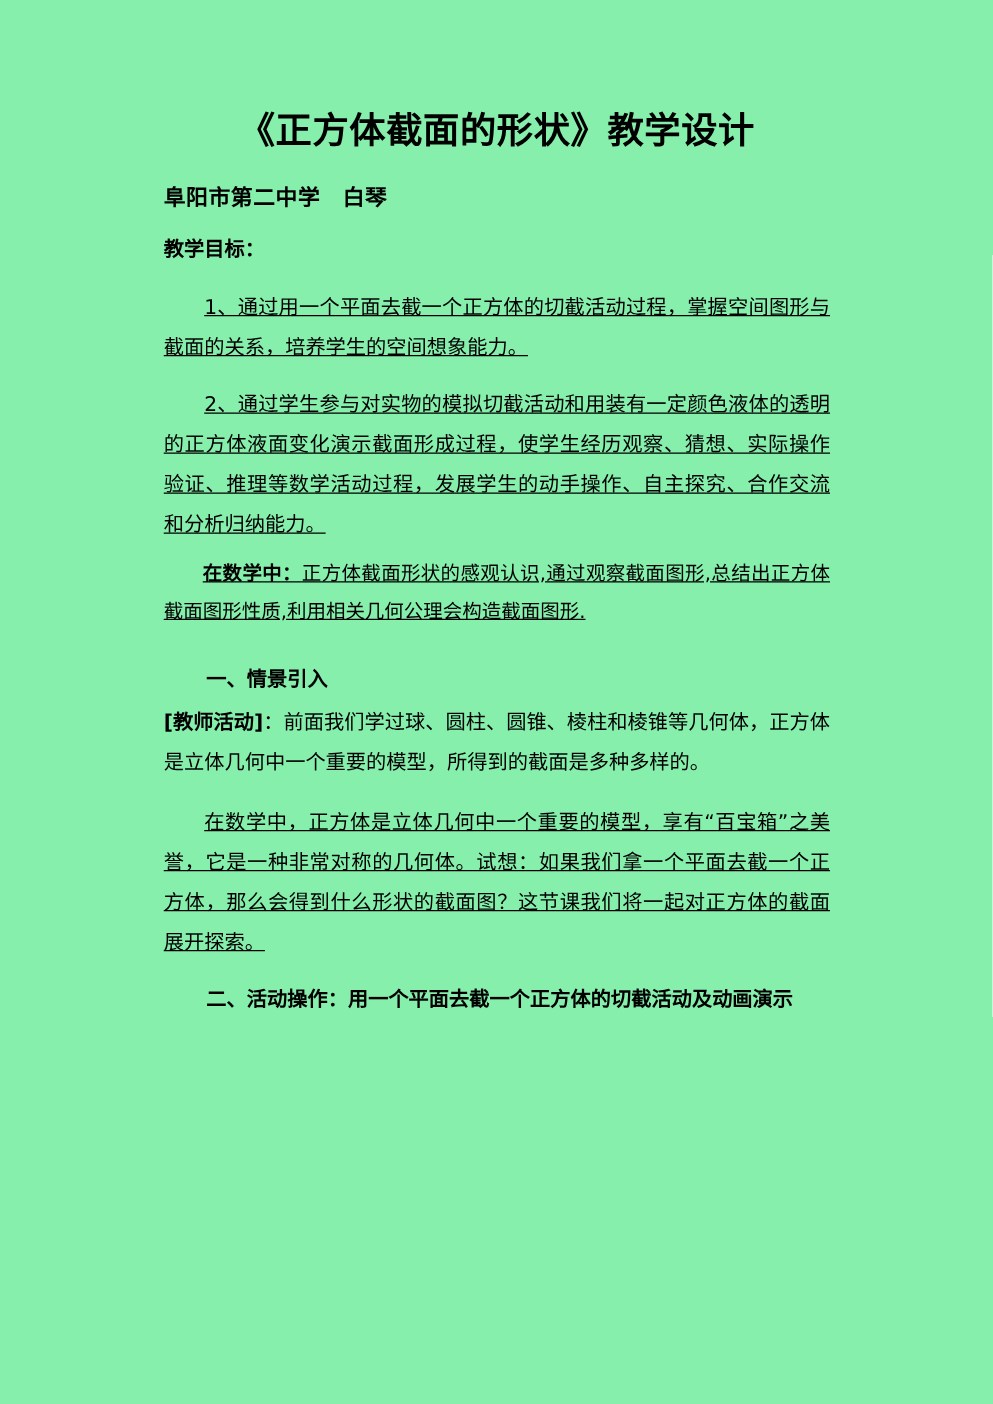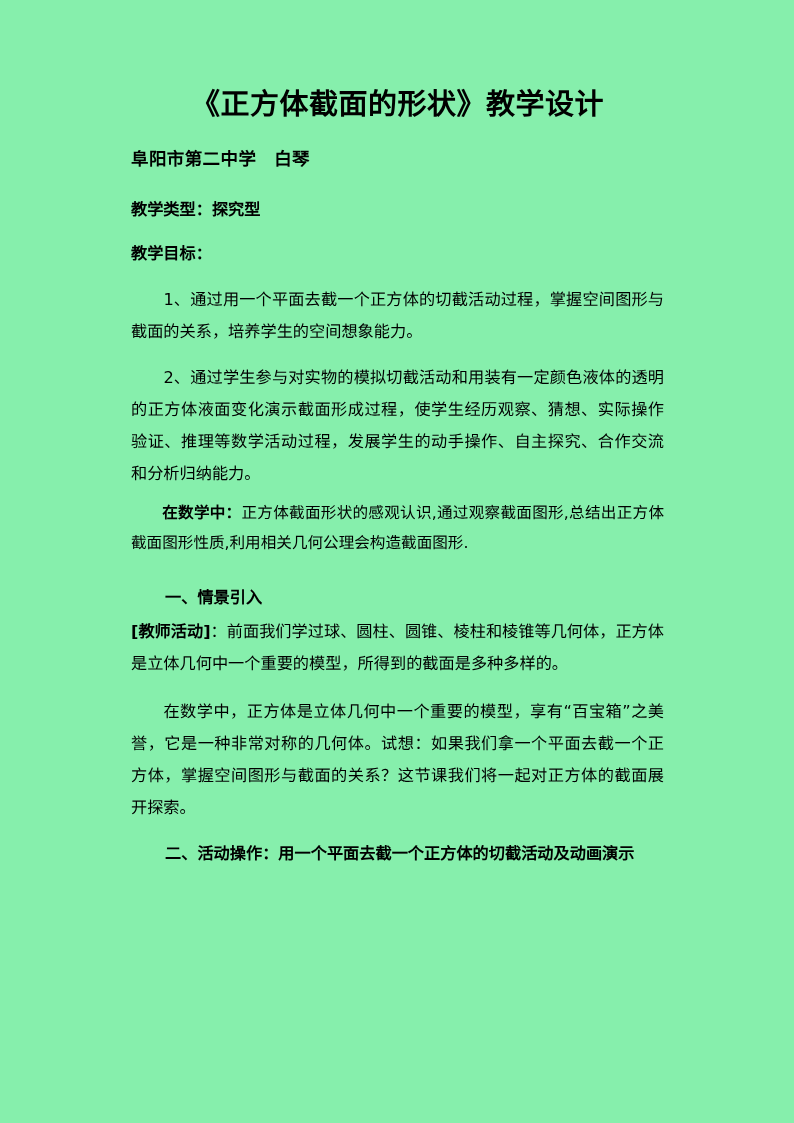--- a/index.html
+++ b/index.html
@@ -54,21 +54,21 @@
   
   .para {
     margin: 0;
     font-family: "DejaVu Sans", "Liberation Sans", sans-serif;
     font-size: 16.2px;
     line-height: 32px;
     text-align: justify;
     text-justify: inter-ideograph;
     letter-spacing: 0px;
   }
-  .indent2 { text-indent: 2em; }
+  .indent2 { text-indent: 2em; text-decoration: underline; }
   .indent-head { text-indent: 2.1em; }
   .noindent { text-indent: 0; }
   .heading-bold {
     font-family: "DejaVu Sans", "Liberation Sans", sans-serif;
     font-weight: 700;
   }
 
   
   .gap-type   { margin-top: 22px; }
   .gap-goal   { margin-top: 12px; }
@@ -87,41 +87,38 @@
 </head>
 <body>
 
 <div id="page">
   <div class="content">
 
     <h1 class="doc-title">《正方体截面的形状》教学设计</h1>
 
     <p class="doc-subtitle">阜阳市第二中学　白琴</p>
 
-    <p class="para gap-type">
-      <span class="heading-bold">教学类型：</span><span class="heading-bold">探究型</span>
-    </p>
 
     <p class="para gap-goal heading-bold">教学目标：</p>
 
     <p class="para indent2 gap-item">1、通过用一个平面去截一个正方体的切截活动过程，掌握空间图形与截面的关系，培养学生的空间想象能力。</p>
 
     <p class="para indent2 gap-item">2、通过学生参与对实物的模拟切截活动和用装有一定颜色液体的透明的正方体液面变化演示截面形成过程，使学生经历观察、猜想、实际操作验证、推理等数学活动过程，发展学生的动手操作、自主探究、合作交流和分析归纳能力。</p>
 
 
     <p class="para keypoint indent2 gap-key">
       <span class="heading-bold">在数学中：</span><span>正方体截面形状的感观认识,通过观察截面图形,总结出正方体截面图形性质,利用相关几何公理会构造截面图形.</span>
     </p>
 
 
 
     <p class="para indent-head gap-sec1 heading-bold">一、情景引入</p>
 
     <p class="para noindent gap-teach">
       <span class="heading-bold">[教师活动]</span><span>：前面我们学过球、圆柱、圆锥、棱柱和棱锥等几何体，正方体是立体几何中一个重要的模型，所得到的截面是多种多样的。</span>
     </p>
 
-    <p class="para indent2 gap-story">在数学中，正方体是立体几何中一个重要的模型，享有“百宝箱”之美誉，它是一种非常对称的几何体。试想：如果我们拿一个平面去截一个正方体，掌握空间图形与截面的关系？这节课我们将一起对正方体的截面展开探索。</p>
+    <p class="para indent2 gap-story">在数学中，正方体是立体几何中一个重要的模型，享有“百宝箱”之美誉，它是一种非常对称的几何体。试想：如果我们拿一个平面去截一个正方体，那么会得到什么形状的截面图？这节课我们将一起对正方体的截面展开探索。</p>
 
     <p class="para indent-head gap-sec2 heading-bold">二、活动操作：用一个平面去截一个正方体的切截活动及动画演示</p>
 
   </div>
 </div>
 
 </body></html>

